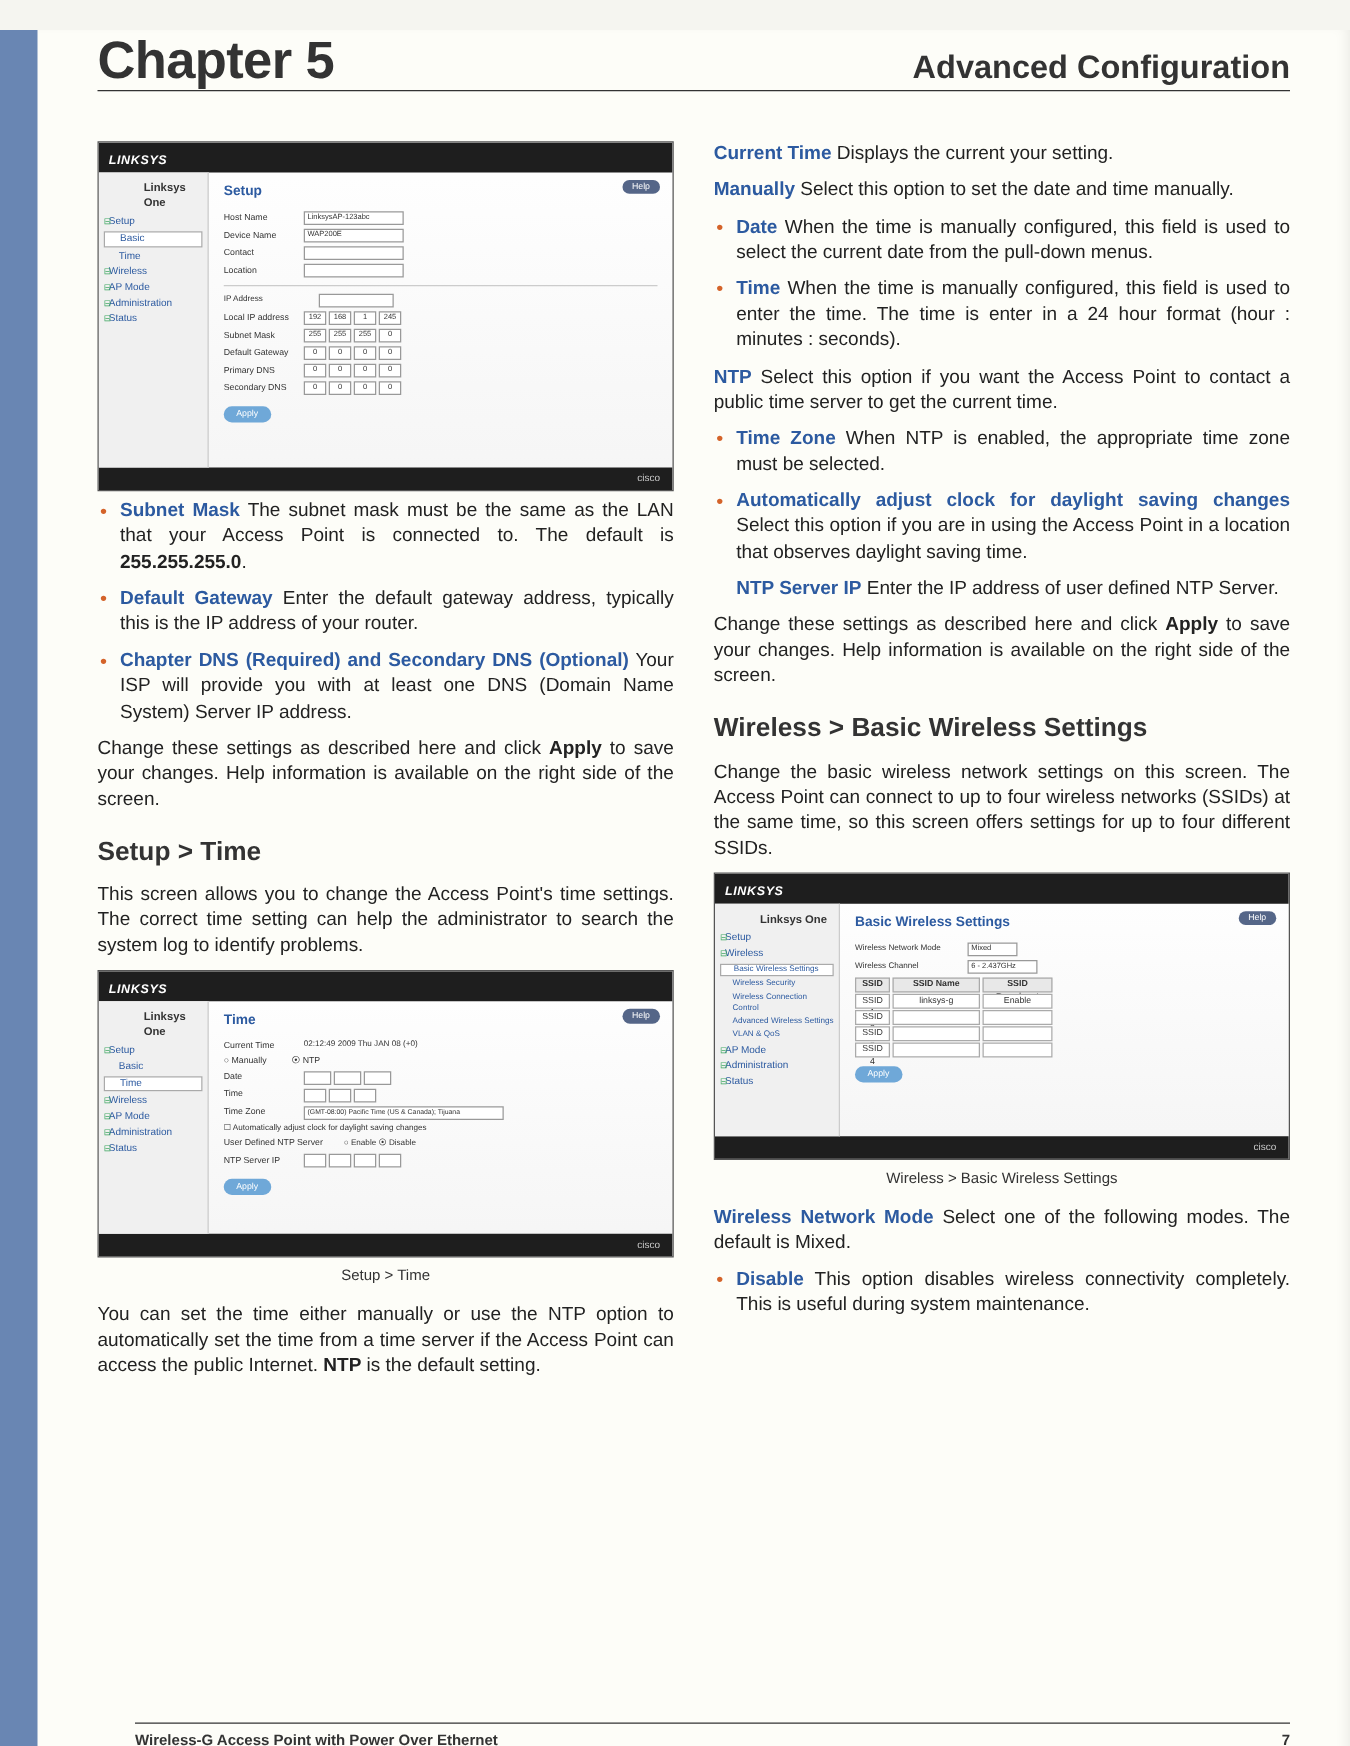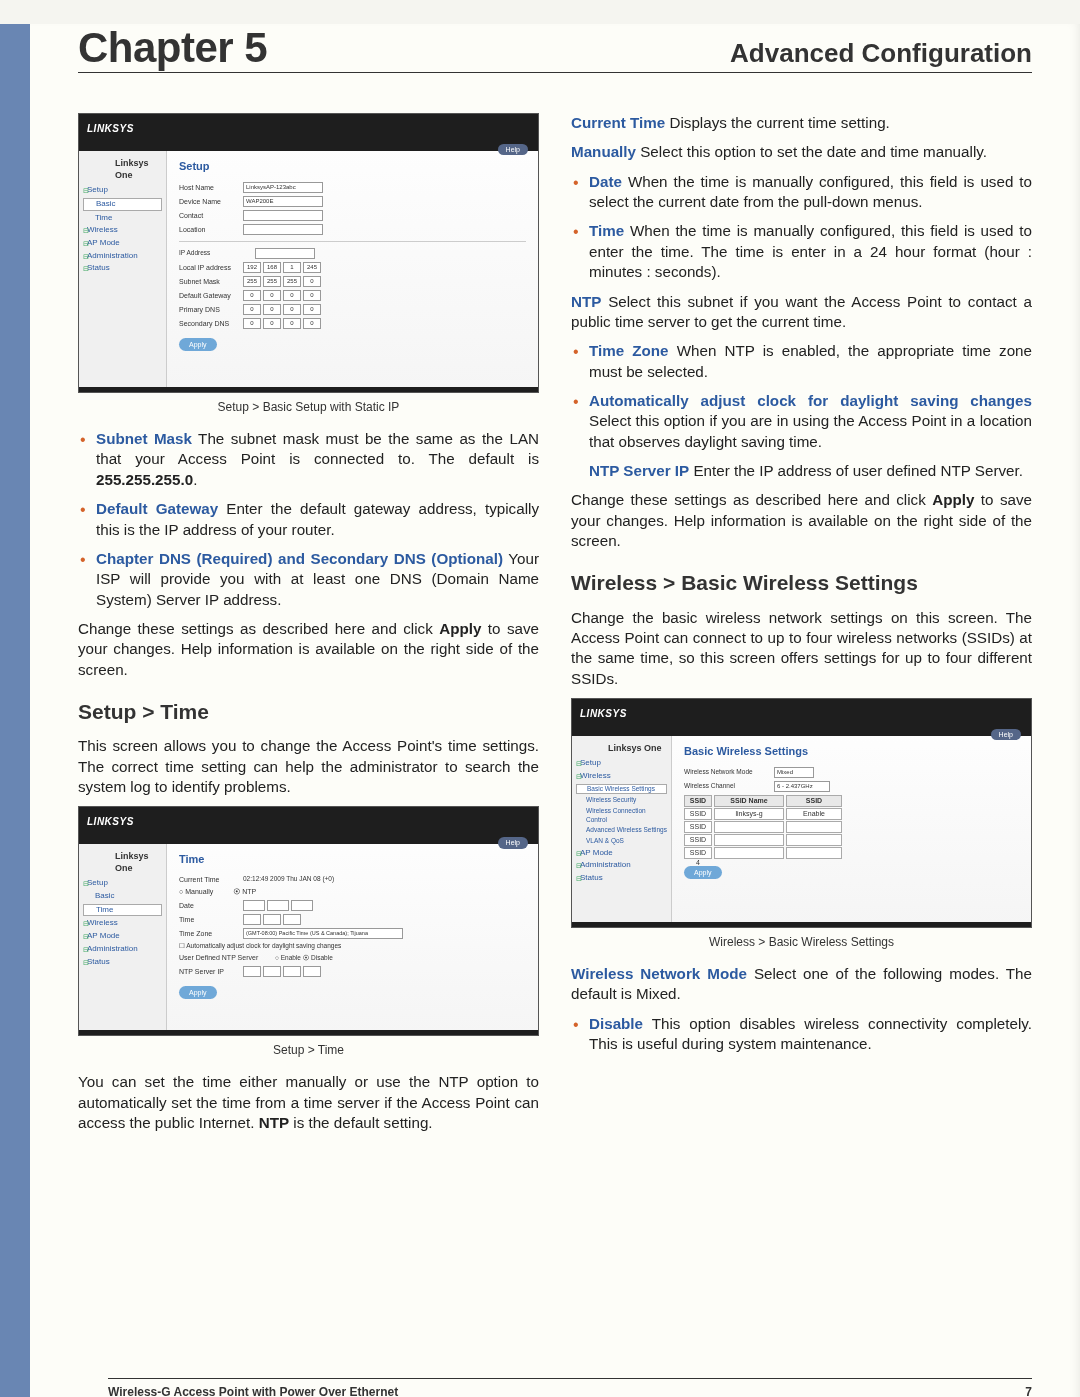--- a/index.html
+++ b/index.html
@@ -10,21 +10,21 @@
 .header-right { font-size: 26px; font-weight: 700; color: #333; font-family: Arial, sans-serif; }
 .content { display: flex; gap: 32px; padding: 40px 48px 20px 48px; }
 .col { flex: 1; font-size: 15.2px; line-height: 1.34; color: #222; }
 .col p { margin-bottom: 9px; text-align: justify; }
 .col ul { list-style: none; padding-left: 0; }
 .col li { position: relative; padding-left: 18px; margin-bottom: 9px; text-align: justify; }
 .col li::before { content: "•"; color: #d4632a; position: absolute; left: 2px; font-size: 16px; }
 .blue-bold { color: #2c5aa0; font-weight: 700; }
 .section-h { font-size: 21px; font-weight: 700; color: #333; margin: 18px 0 10px 0; font-family: Arial, sans-serif; }
 .screenshot { width: 100%; height: 280px; border: 1px solid #555; background: linear-gradient(#fff, #f5f5f5); margin-bottom: 6px; position: relative; overflow: hidden; }
-.screenshot-header { height: 37px; background: #1e1e1e; padding: 3px 8px; }
+.screenshot-header { height: 24px; background: #1e1e1e; padding: 3px 8px; }
 .screenshot-linksys { color: #fff; font-size: 10px; font-weight: 700; font-style: italic; letter-spacing: 0.5px; }
 .screenshot-body { display: flex; height: 236px; }
 .screenshot-sidebar { width: 88px; background: #f0f0f0; border-right: 1px solid #ccc; padding: 6px 4px; font-size: 8px; color: #2c5aa0; }
 .screenshot-sidebar .ss-title { font-weight: 700; color: #333; font-size: 9px; margin-bottom: 4px; padding-left: 32px; }
 .screenshot-sidebar .ss-item { margin: 2px 0; padding-left: 4px; position: relative; }
 .screenshot-sidebar .ln { position: absolute; left: 0; top: 1px; color: #4a6; font-size: 7px; }
 .screenshot-main { flex: 1; padding: 8px 12px; font-size: 8px; color: #333; }
 .screenshot-main .ss-heading { font-size: 11px; color: #2c5aa0; font-weight: 700; margin-bottom: 8px; }
 .screenshot-main .ss-row { display: flex; align-items: center; margin: 3px 0; gap: 6px; }
 .screenshot-main .ss-label { width: 58px; font-size: 7px; color: #333; }
@@ -141,21 +141,20 @@
                   <div class="oct">0</div>
                   <div class="oct">0</div>
                   <div class="oct">0</div>
                 </div>
               </div>
             <div class="ss-apply">Apply</div>
           </div>
         </div>
         <div class="screenshot-footer">cisco</div>
       </div>
-      <div class="caption">Setup &gt; Basic Setup with Static IP</div>
 
       <ul>
         <li><span class="blue-bold">Subnet Mask</span>  <span>The subnet mask must be the same as the LAN that your Access Point is connected to. The default is </span><b>255.255.255.0</b><span>.</span></li>
         <li><span class="blue-bold">Default Gateway</span>  <span>Enter the default gateway address, typically this is the IP address of your router.</span></li>
         <li><span class="blue-bold">Chapter DNS (Required) and Secondary DNS (Optional)</span>  <span>Your ISP will provide you with at least one DNS (Domain Name System) Server IP address.</span></li>
       </ul>
 
       <p><span>Change these settings as described here and click </span><b>Apply</b><span> to save your changes. Help information is available on the right side of the screen.</span></p>
 
       <div class="section-h">Setup &gt; Time</div>
@@ -225,27 +224,27 @@
           </div>
         </div>
         <div class="screenshot-footer">cisco</div>
       </div>
       <div class="caption">Setup &gt; Time</div>
 
       <p><span>You can set the time either manually or use the NTP option to automatically set the time from a time server if the Access Point can access the public Internet. </span><b>NTP</b><span> is the default setting.</span></p>
     </div>
 
     <div class="col">
-      <p><span class="blue-bold">Current Time</span>  <span>Displays the current time setting.</span></p>
+      <p><span class="blue-bold">Current Time</span>  <span>Displays the current your setting.</span></p>
       <p><span class="blue-bold">Manually</span>  <span>Select this option to set the date and time manually.</span></p>
       <ul>
         <li><span class="blue-bold">Date</span>  <span>When the time is manually configured, this field is used to select the current date from the pull-down menus.</span></li>
         <li><span class="blue-bold">Time</span>  <span>When the time is manually configured, this field is used to enter the time. The time is enter in a 24 hour format (hour : minutes : seconds).</span></li>
       </ul>
-      <p><span class="blue-bold">NTP</span>  <span>Select this subnet if you want the Access Point to contact a public time server to get the current time.</span></p>
+      <p><span class="blue-bold">NTP</span>  <span>Select this option if you want the Access Point to contact a public time server to get the current time.</span></p>
       <ul>
         <li><span class="blue-bold">Time Zone</span>  <span>When NTP is enabled, the appropriate time zone must be selected.</span></li>
         <li><span class="blue-bold">Automatically adjust clock for daylight saving changes</span>  <span>Select this option if you are in using the Access Point in a location that observes daylight saving time.</span></li>
       </ul>
       <p style="padding-left:18px;"><span class="blue-bold">NTP Server IP</span>  <span>Enter the IP address of user defined NTP Server.</span></p>
       <p><span>Change these settings as described here and click </span><b>Apply</b><span> to save your changes. Help information is available on the right side of the screen.</span></p>
 
       <div class="section-h">Wireless &gt; Basic Wireless Settings</div>
       <p>Change the basic wireless network settings on this screen. The Access Point can connect to up to four wireless networks (SSIDs) at the same time, so this screen offers settings for up to four different SSIDs.</p>
 

